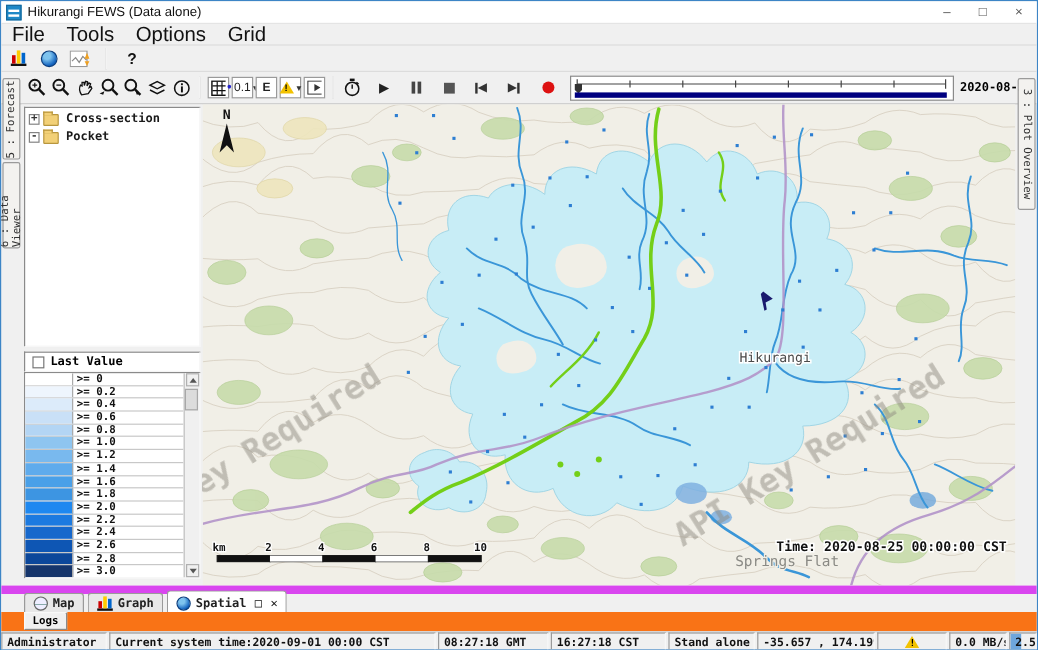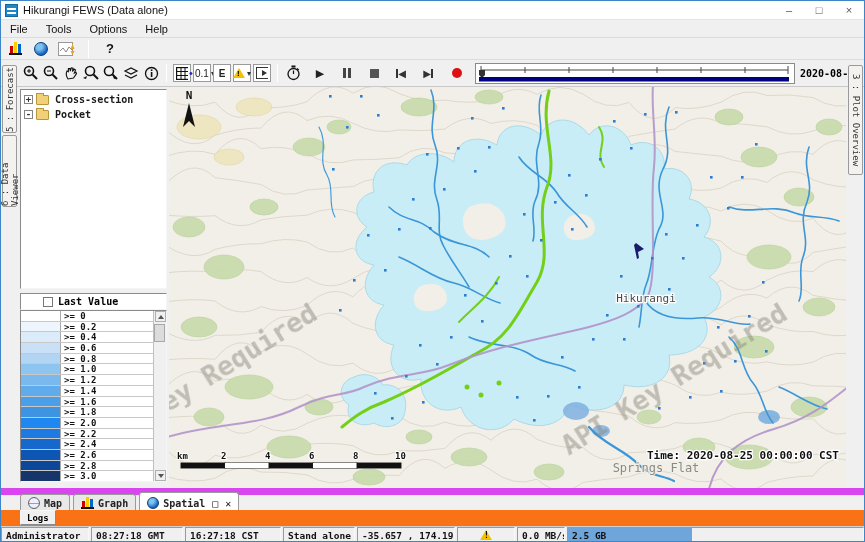--- a/index.html
+++ b/index.html
@@ -15,21 +15,21 @@
               position:relative; }
   #app-icon::after { content:""; position:absolute; left:1px; top:3px; width:9px; height:2px;
               background:#fff; box-shadow:0 4px 0 #fff; }
   #title-text { font-size:11px; color:#111; }
   #win-controls { margin-left:auto; display:flex; height:100%; }
   .win-btn { width:30px; height:100%; display:flex; align-items:center; justify-content:center;
              color:#555; font-size:11px; }
 
   
   #menubar { position:absolute; left:0; top:19px; width:100%; height:17px; background:#f0f0f0;
-             display:flex; align-items:center; font-size:11px; color:#111; }
+             display:flex; align-items:center; font-size:17px; color:#111; }
   .menu-item { padding:0 9px; height:100%; display:flex; align-items:center; }
 
   
   #toolbar1 { position:absolute; left:0; top:36px; width:100%; height:22px; background:#f0f0f0;
               border-top:1px solid #dcdcdc; display:flex; align-items:center; gap:6px; padding-left:4px; }
   #toolbar2 { position:absolute; left:0; top:58px; width:100%; height:28px; background:#f0f0f0;
               border-top:1px solid #dcdcdc; border-bottom:1px solid #c9c9c9;
               display:flex; align-items:center; padding-left:20px; }
   .tbtn { height:20px; min-width:18px; display:flex; align-items:center; justify-content:center;
           margin:0 1px; color:#222; }
@@ -80,21 +80,21 @@
   .guide::before { content:""; position:absolute; left:0; top:0; bottom:0; border-left:1px dotted #909090; }
   .guide.last::before { bottom:7px; }
   .guide::after { content:""; position:absolute; left:1px; top:7px; width:9px; border-top:1px dotted #909090; }
   .bullet { width:5px; height:5px; border-radius:50%; background:#3c3c3c; margin:0 4px 0 1px; flex:none; }
   .tree-label { padding:0 2px;text-align:center; }
   .tree-label.selected { background:#2f7fe8; color:#fff; }
 
   #legend-header { margin-top:4px; width:100%; height:17px; background:#fff; border:1px solid;
                    border-color:#8a8a8a #f5f5f5 #f5f5f5 #8a8a8a; display:flex; align-items:center;
                    font-family:"DejaVu Sans Mono", monospace; font-size:10px; font-weight:bold; gap:5px;
-                   padding-left:22px; }
+                   padding-left:6px; }
   .checkbox { width:10px; height:10px; border:1px solid #777; background:#fff; }
   #legend-list-wrap { width:100%; height:172px; border:1px solid;
                       border-color:#8a8a8a #f5f5f5 #f5f5f5 #8a8a8a; background:#fff; display:flex; }
   #legend-rows { flex:1; overflow:hidden; }
   .legend-row { display:flex; height:10.7px; border-bottom:1px solid #c8c8c8;
                 font-family:"DejaVu Sans Mono", monospace; font-size:9px; font-weight:bold; color:#111; }
   .legend-swatch { width:40px; border-right:1px solid #aaa; flex:none; }
   .legend-label { padding-left:3px; line-height:10px; }
   #legend-scroll { width:13px; background:#f0f0f0; border-left:1px solid #c0c0c0; display:flex;
                    flex-direction:column; justify-content:space-between; align-items:center; }
@@ -155,21 +155,21 @@
     <div class="win-btn">–</div>
     <div class="win-btn">□</div>
     <div class="win-btn">×</div>
   </div>
 </div>
 
 <div id="menubar">
   <div class="menu-item">File</div>
   <div class="menu-item">Tools</div>
   <div class="menu-item">Options</div>
-  <div class="menu-item">Help</div>
+  <div class="menu-item">Grid</div>
 </div>
 
 <div id="toolbar1">
   <div class="tbtn">
     <span class="bars">
         <i style="height:7px;background:#c00"></i>
         <i style="height:11px;background:#fc0"></i>
         <i style="height:9px;background:#06c"></i>
       </span>
   </div>
@@ -640,20 +640,21 @@
     <span class="mini">✕</span>
   </div>
 </div>
 
 <div id="logs-row">
   <button id="logs-btn">Logs</button>
 </div>
 
 <div id="statusbar">
   <div class="scell" style="width:88px">Administrator</div>
+  <div class="scell" style="width:272px">Current system time:2020-09-01 00:00 CST</div>
   <div class="scell" style="width:92px">08:27:18 GMT</div>
   <div class="scell" style="width:96px">16:27:18 CST</div>
   <div class="scell" style="width:72px">Stand alone</div>
   <div class="scell" style="width:98px">-35.657 , 174.199</div>
   <div class="scell" style="width:58px; justify-content:center">
     <span class="warn-tri"></span>
   </div>
   <div class="scell" style="width:48px">0.0 MB/s</div>
   <div class="scell" id="mem-cell" style="flex:1; margin-right:0">
     <span id="mem-fill"></span>

